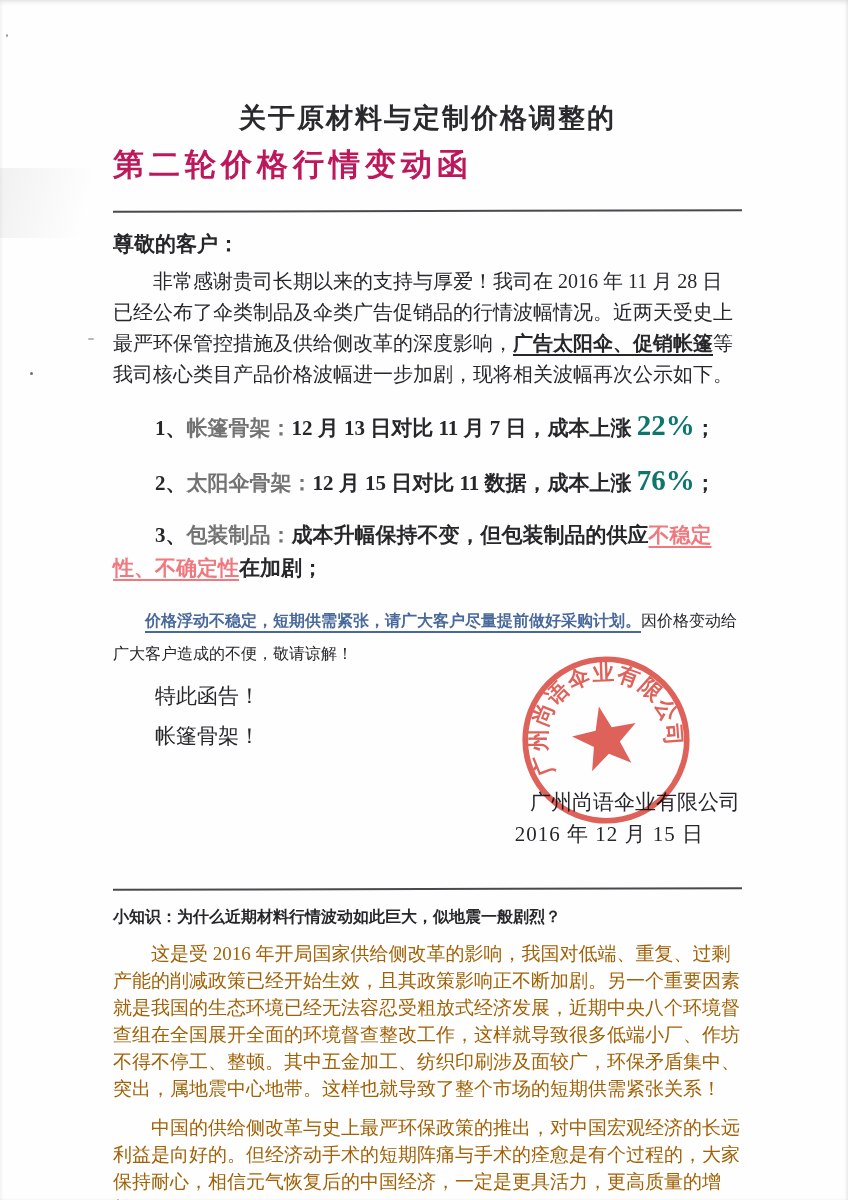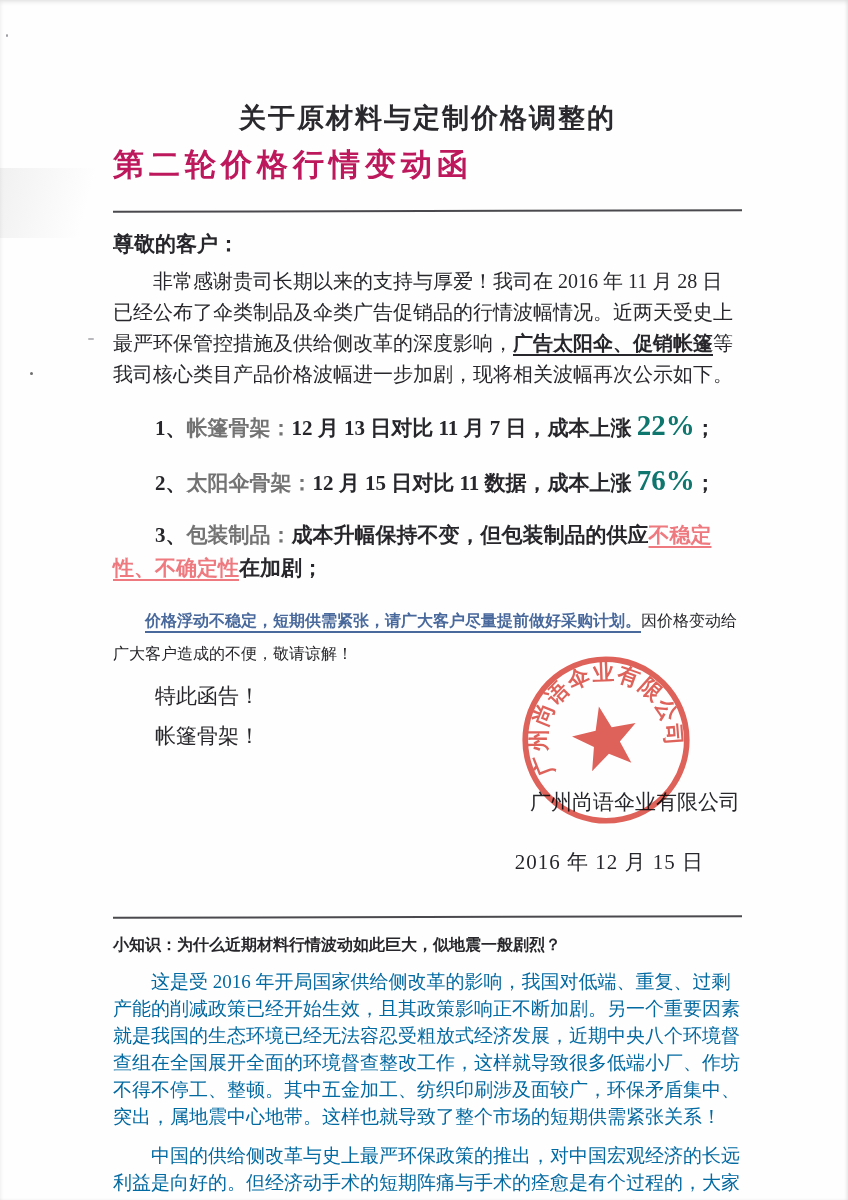--- a/index.html
+++ b/index.html
@@ -28,24 +28,24 @@
   .bold-underline{font-weight:bold;text-decoration:underline;text-decoration-thickness:2px;text-underline-offset:4px;}
   .item{font-size:21px;font-weight:bold;line-height:33px;text-indent:2em;margin:19px 0;}
   .item-head{color:#737373;}
   .pct{font-size:29px;color:#0f766e;font-weight:bold;}
   .red-underline{color:#ee7a80;text-decoration:underline;text-decoration-color:#ee7a80;text-decoration-thickness:2px;text-underline-offset:4px;}
   .notice{font-size:16px;line-height:33px;text-indent:2em;margin:14px 0 0 0;}
   .notice-highlight{color:#49699c;font-weight:bold;text-decoration:underline;text-decoration-color:#49699c;text-decoration-thickness:2px;text-underline-offset:5px;}
   .closing{font-size:21px;font-weight:normal;text-indent:2em;margin:12px 0 0 0;}
   .signature{margin-top:36px;text-align:right;font-size:21px;line-height:32px;position:relative;z-index:1;}
   .signature .company{padding-right:2px;}
-  .signature .date{padding-right:38px;letter-spacing:1px;margin-top:28px;}
+  .signature .date{padding-right:38px;letter-spacing:1px;}
   .rule2-wrap{margin-top:38px;}
   .footer-heading{font-size:16px;font-weight:bold;margin:17px 0 4px 0;}
-  .footer-para{font-size:19px;line-height:27px;text-indent:2em;margin:12px 0;color:#0369a1;}
+  .footer-para{font-size:19px;line-height:27px;text-indent:2em;margin:12px 0;color:#a16207;}
   
   .stamp{
     position:absolute;left:518px;top:652px;width:176px;height:176px;
     transform:rotate(-12deg);
     mix-blend-mode:multiply;opacity:.92;z-index:2;pointer-events:none;
   }
   .stamp svg{width:100%;height:100%;}
   
   .speck{position:absolute;background:#8a8a8a;border-radius:50%;}
   .speck.s1{left:30px;top:372px;width:3px;height:3px;background:#6f6f6f;}

